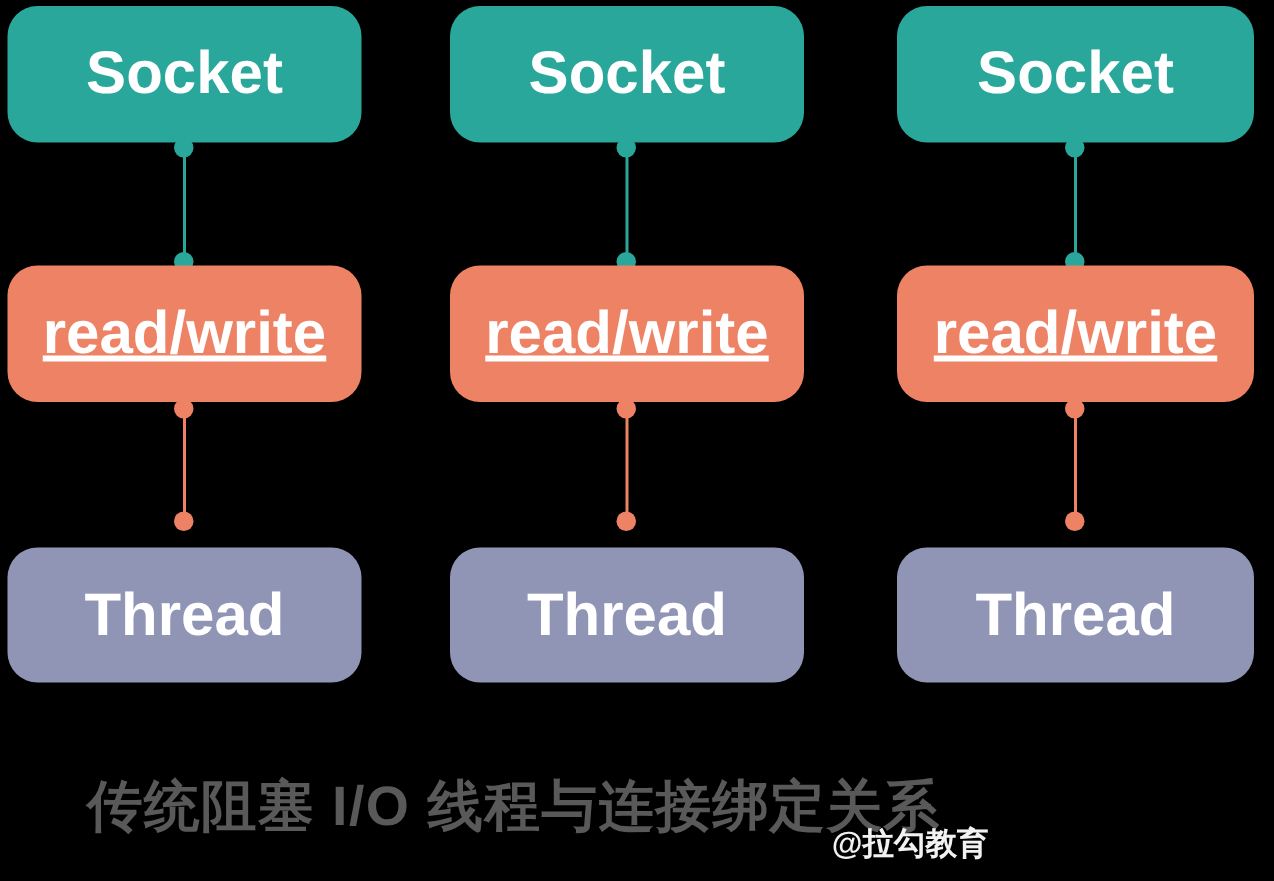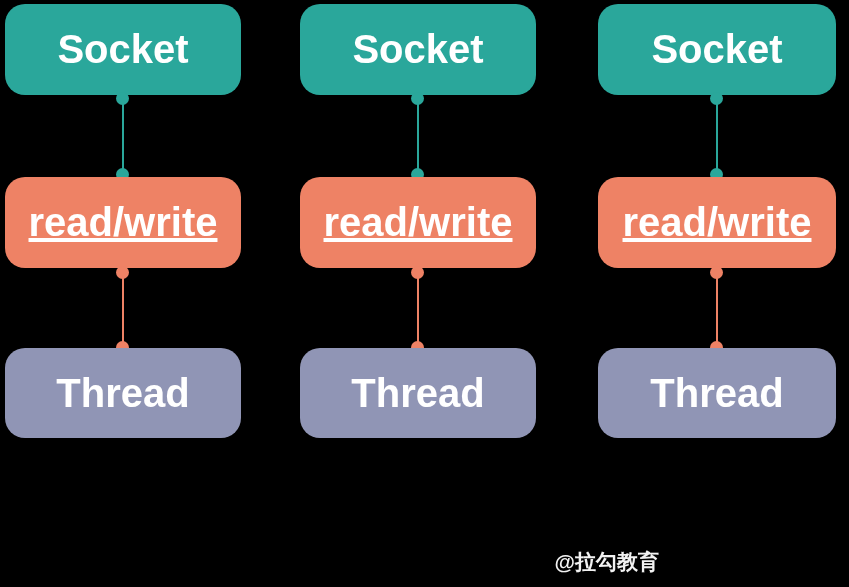--- a/index.html
+++ b/index.html
@@ -29,21 +29,21 @@
     color: #ffffff;
     font-weight: 700;
     font-size: 40px;
     font-family: "Liberation Sans", sans-serif;
   }
   .col-0 { left: 5px;   width: 236px; }
   .col-1 { left: 300px; width: 236px; }
   .col-2 { left: 598px; width: 238px; }
   .row-socket { top: 4px;   height: 91px; background: var(--socket, #2AA79B); }
   .row-rw     { top: 177px; height: 91px; background: var(--read_write, #EE8265); text-decoration: underline; }
-  .row-thread { top: 348px; height: 90px; background: var(--thread, #9095B5); }
+  .row-thread { top: 365px; height: 90px; background: var(--thread, #9095B5); }
   
   .vline {
     position: absolute;
     width: 2px;
   }
   .vline.teal   { top: 98px;  height: 77px; background: var(--socket, #2AA79B); }
   .vline.salmon { top: 272px; height: 75px; background: var(--read_write, #EE8265); }
   .cx-0 { left: 122px; }
   .cx-1 { left: 417px; }
   .cx-2 { left: 716px; }
@@ -130,15 +130,16 @@
   <div class="node row-rw col-2">
     <span>read/write</span>
   </div>
   <div class="dot salmon dx-2 dy-rw-out"></div>
   <div class="vline salmon cx-2"></div>
   <div class="dot salmon dx-2 dy-thread-in"></div>
   <div class="node row-thread col-2">
     <span>Thread</span>
   </div>
 
+  <div class="caption">传统阻塞 I/O 线程与连接绑定关系</div>
   <div class="watermark">@拉勾教育</div>
 
 </div>
 
 </body></html>

